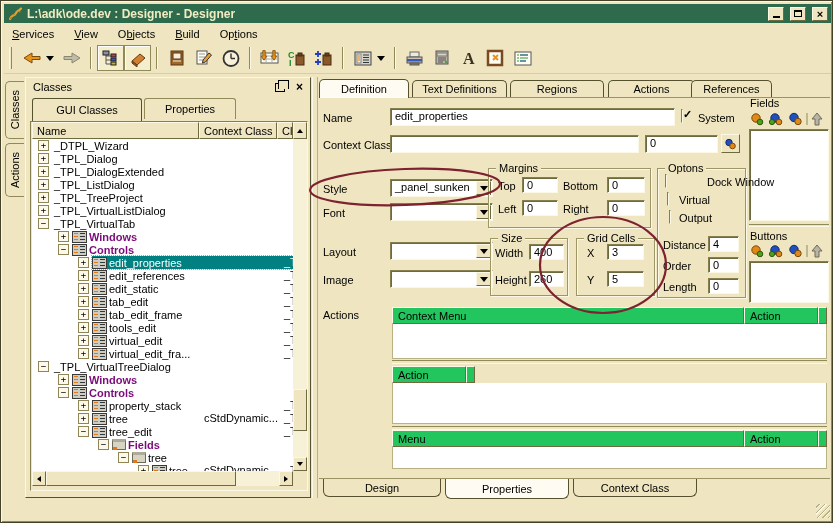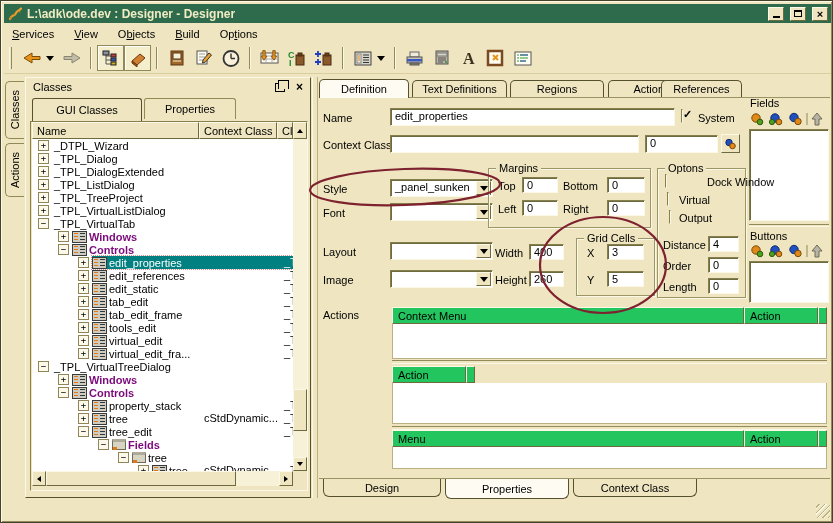--- a/index.html
+++ b/index.html
@@ -550,21 +550,21 @@
     </div>
   <div class="a rtab" style="left:411px; width:95px;">
       <span>Text Definitions</span>
     </div>
   <div class="a rtab" style="left:509px; width:94px;">
       <span>Regions</span>
     </div>
   <div class="a rtab" style="left:607px; width:87px;">
       <span>Actions</span>
     </div>
-  <div class="a rtab" style="left:660px; width:81px;">
+  <div class="a rtab" style="left:690px; width:81px;">
       <span>References</span>
     </div>
   <div class="a rline"></div>
 
   
   <span class="a flabel" style="left:749px; top:96px;">Fields</span>
   <div class="a minitb" style="left:748px; top:110px;">
     <svg width="78" height="16">
       <g>
           <circle cx="7" cy="7" r="4.2" fill="#E08818" stroke="#7A4A08"></circle>
@@ -686,20 +686,23 @@
   </div>
   <span class="a flabel" style="left:322px; top:273px;">Image</span>
   <div class="a tfield combo" style="left:389px; top:269px; width:103px; height:18px;">
     <span></span>
     <span class="cbtn">
         <i></i>
       </span>
   </div>
 
   
+  <div class="a gbox" style="left:489px; top:237px; width:78px; height:58px;">
+    <span class="glabel">Size</span>
+  </div>
   <span class="a flabel" style="left:494px; top:246px;">Width</span>
   <div class="a tfield" style="left:528px; top:243px; width:35px; height:16px;">400</div>
   <span class="a flabel" style="left:494px; top:273px;">Height</span>
   <div class="a tfield" style="left:528px; top:270px; width:35px; height:16px;">260</div>
 
   
   <div class="a gbox" style="left:575px; top:237px; width:79px; height:58px;">
     <span class="glabel">Grid Cells</span>
   </div>
   <span class="a flabel" style="left:586px; top:246px;">X</span>

